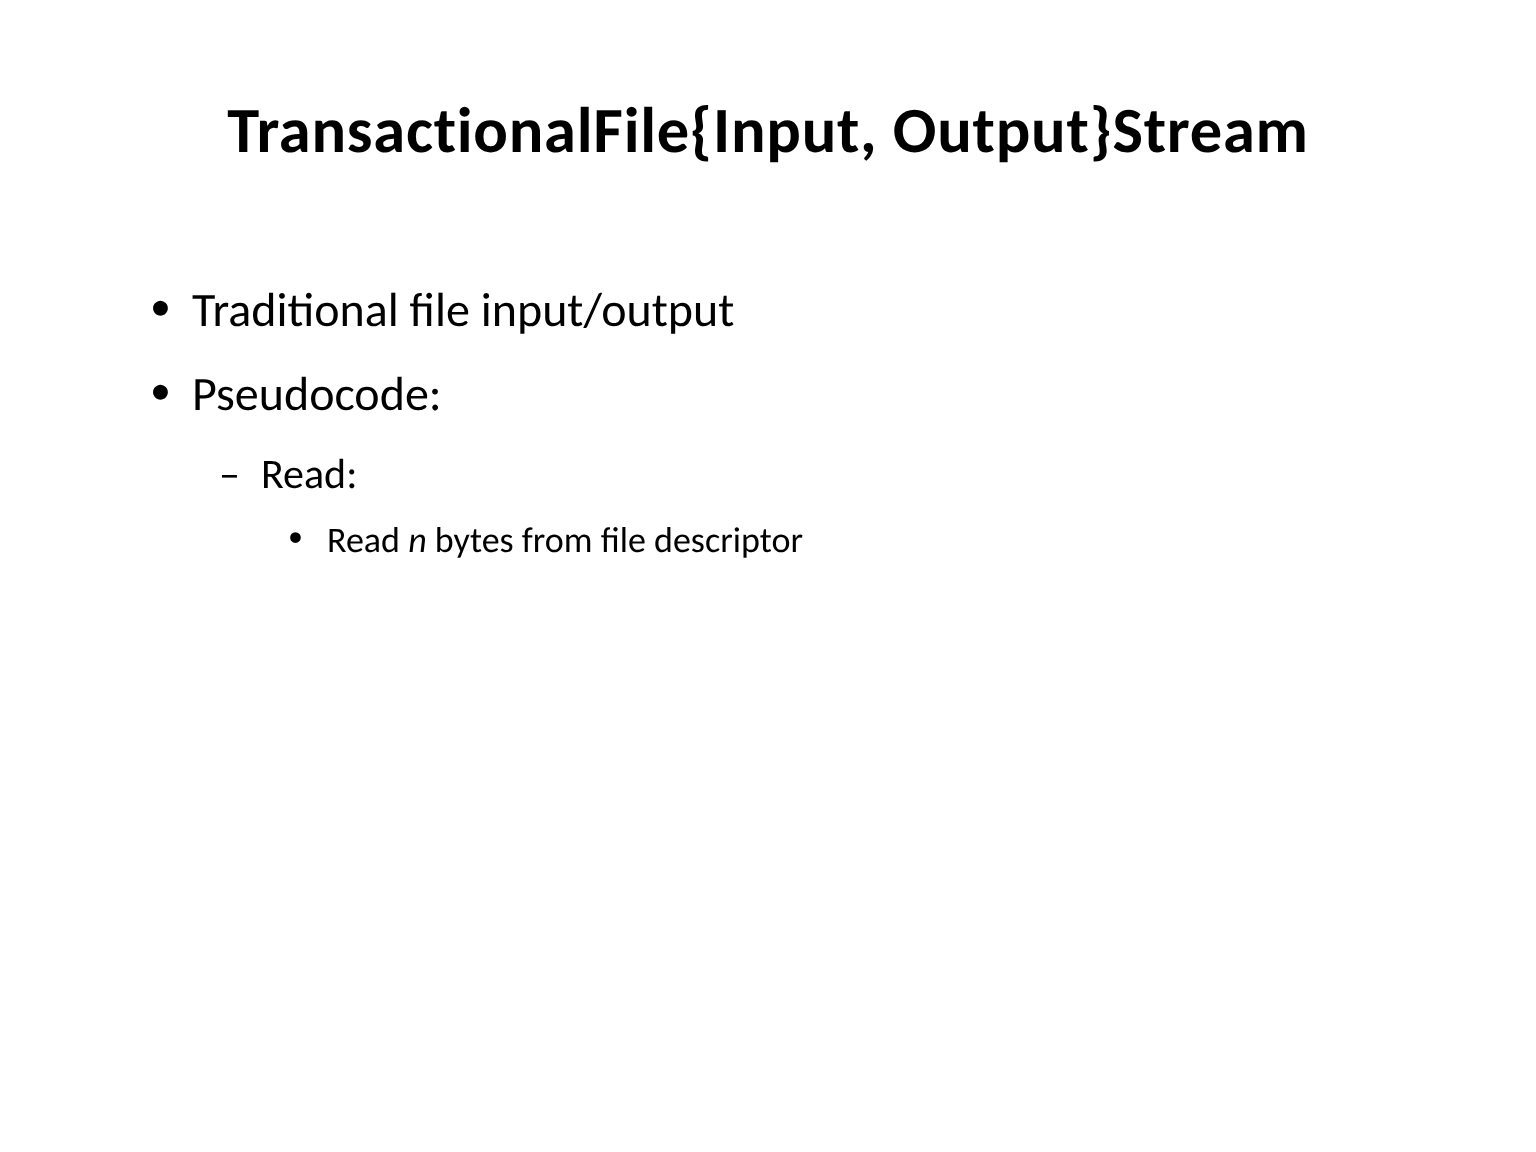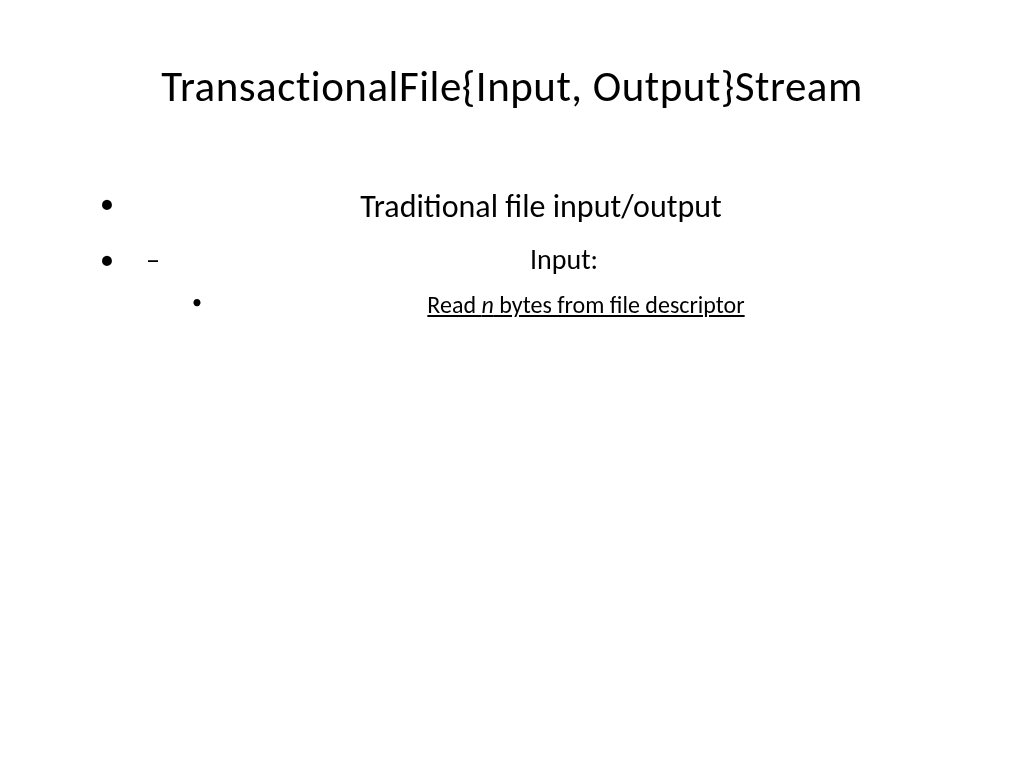--- a/index.html
+++ b/index.html
@@ -15,38 +15,37 @@
       color: #000000;
       overflow: hidden;
     }
     .slide {
       width: 100%;
       height: 100%;
       padding: 60px 70px 40px 70px;
     }
     .title {
       font-size: 43px;
-      font-weight: 400;
+      font-weight: 700;
       text-align: center;
       margin-bottom: 70px;
       letter-spacing: 0.5px;
     }
     .content {
       padding-left: 30px;
     }
     ul.level1 {
       list-style: none;
     }
     ul.level1 > li {
       font-size: 32px;
       line-height: 1.5;
       margin-bottom: 8px;
       position: relative;
       padding-left: 28px;
-      text-align: center;
     }
     ul.level1 > li::before {
       content: "•";
       position: absolute;
       left: 0;
       top: 0;
       font-size: 28px;
     }
     ul.level2 {
       list-style: none;
@@ -70,21 +69,20 @@
       list-style: none;
       margin-top: 6px;
       margin-left: 18px;
     }
     ul.level3 > li {
       font-size: 24px;
       line-height: 1.5;
       margin-bottom: 4px;
       position: relative;
       padding-left: 26px;
-      text-decoration: underline;
     }
     ul.level3 > li::before {
       content: "•";
       position: absolute;
       left: 0;
       top: 0;
       font-size: 20px;
     }
     .italic {
       font-style: italic;
@@ -92,23 +90,24 @@
   </style>
 </head>
 <body>
 
 <div class="slide">
   <h1 class="title">TransactionalFile{Input, Output}Stream</h1>
   <div class="content">
     <ul class="level1">
       <li>Traditional file input/output</li>
       <li>
+        <span>Pseudocode:</span>
         <ul class="level2">
           <li>
-            <span>Input:</span>
+            <span>Read:</span>
             <ul class="level3">
               <li><span>Read </span><span class="italic">n</span><span> bytes from file descriptor</span></li>
             </ul>
           </li>
         </ul>
       </li>
     </ul>
   </div>
 </div>
 

